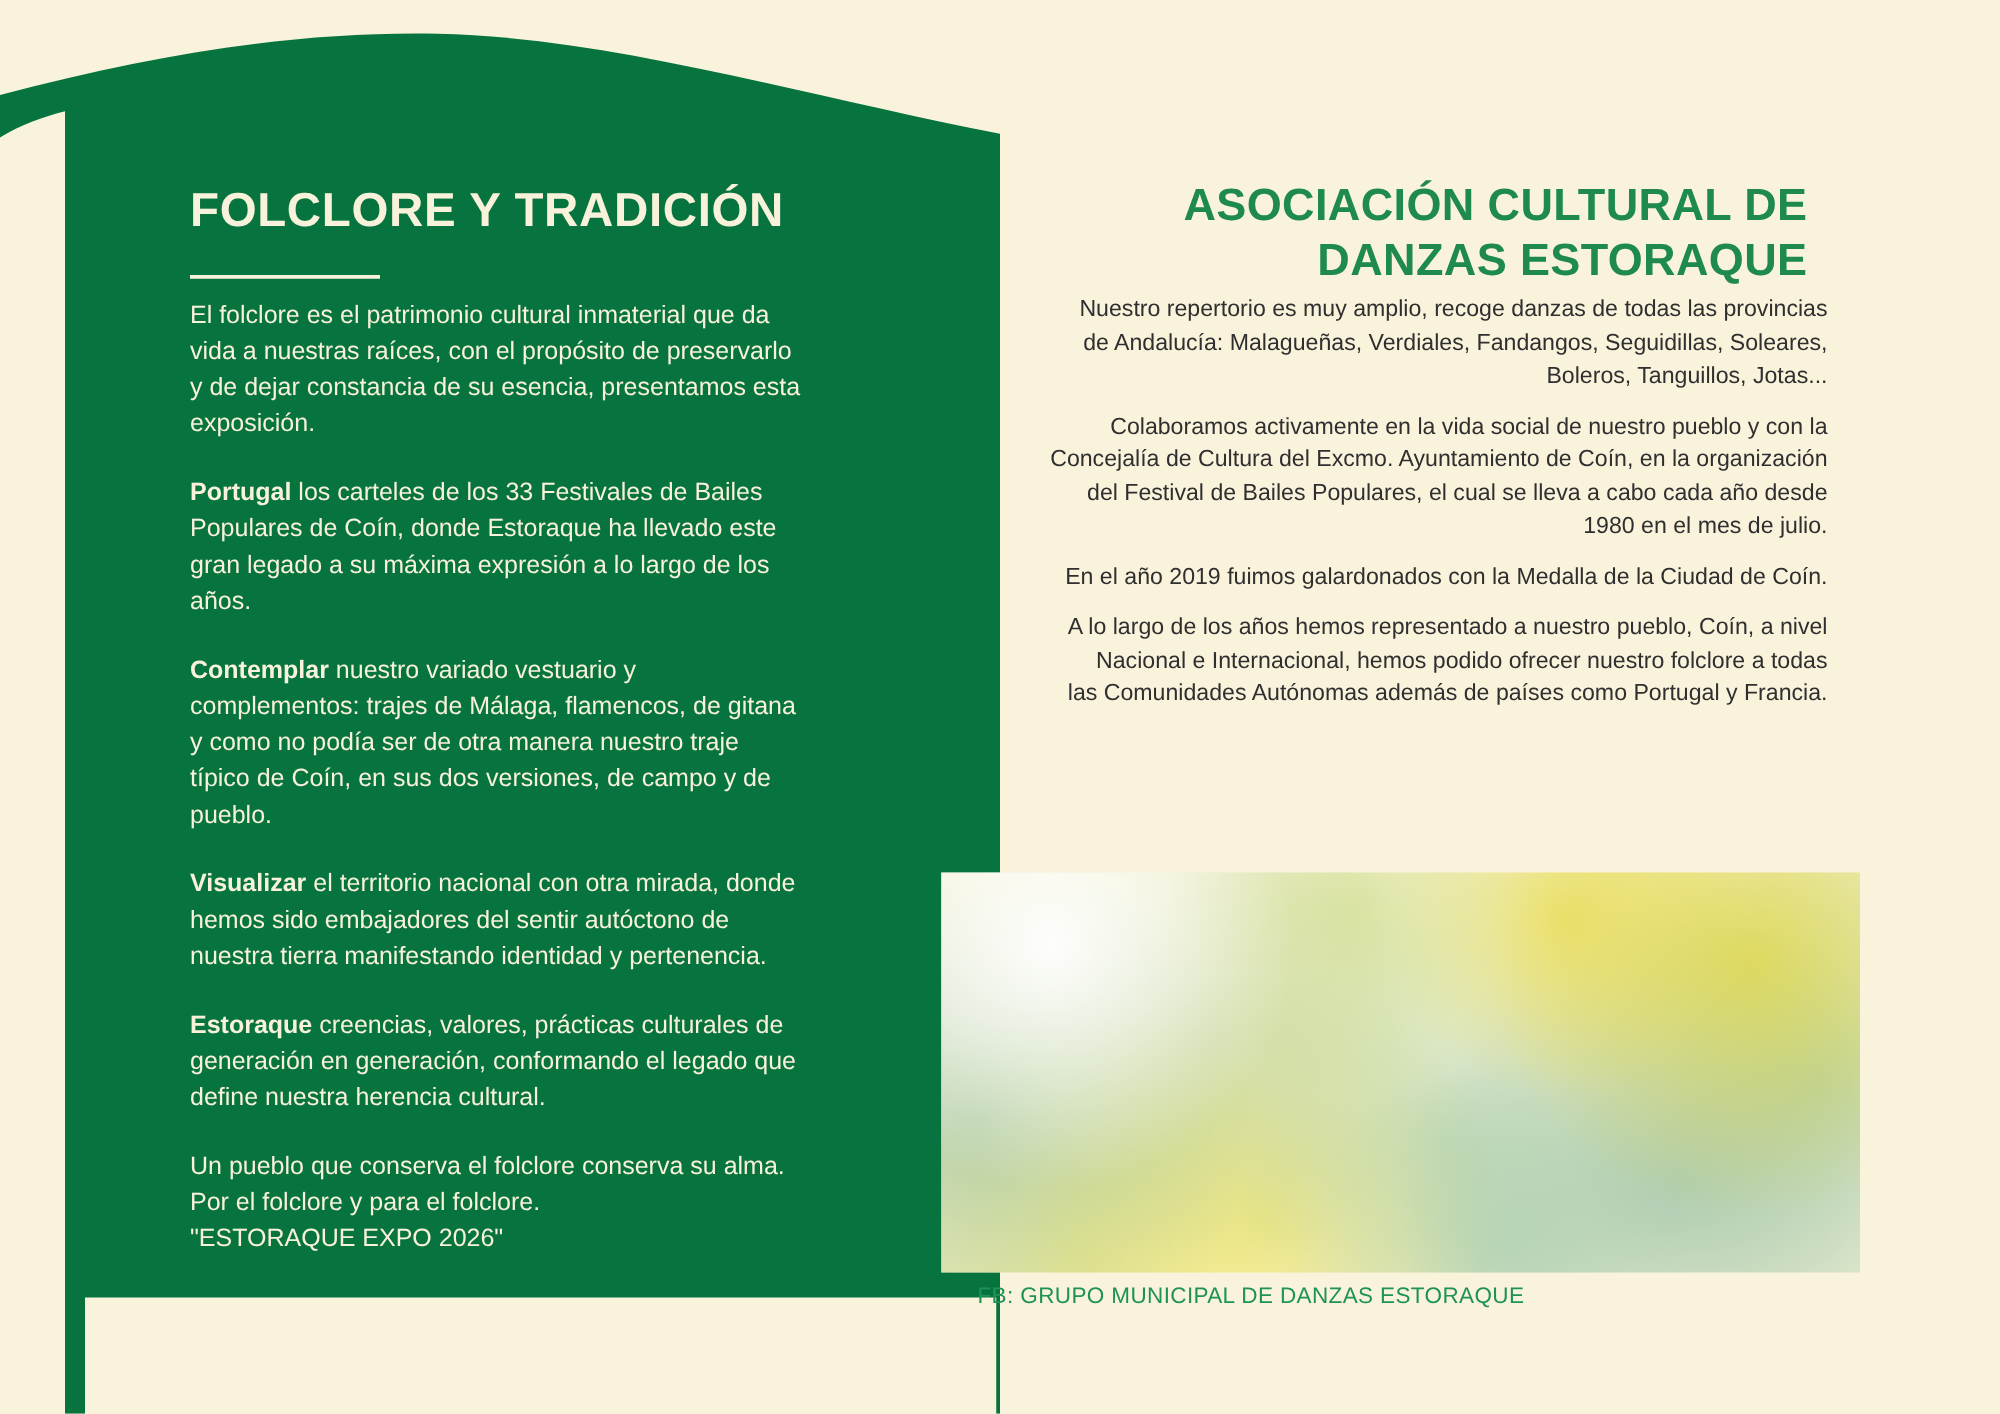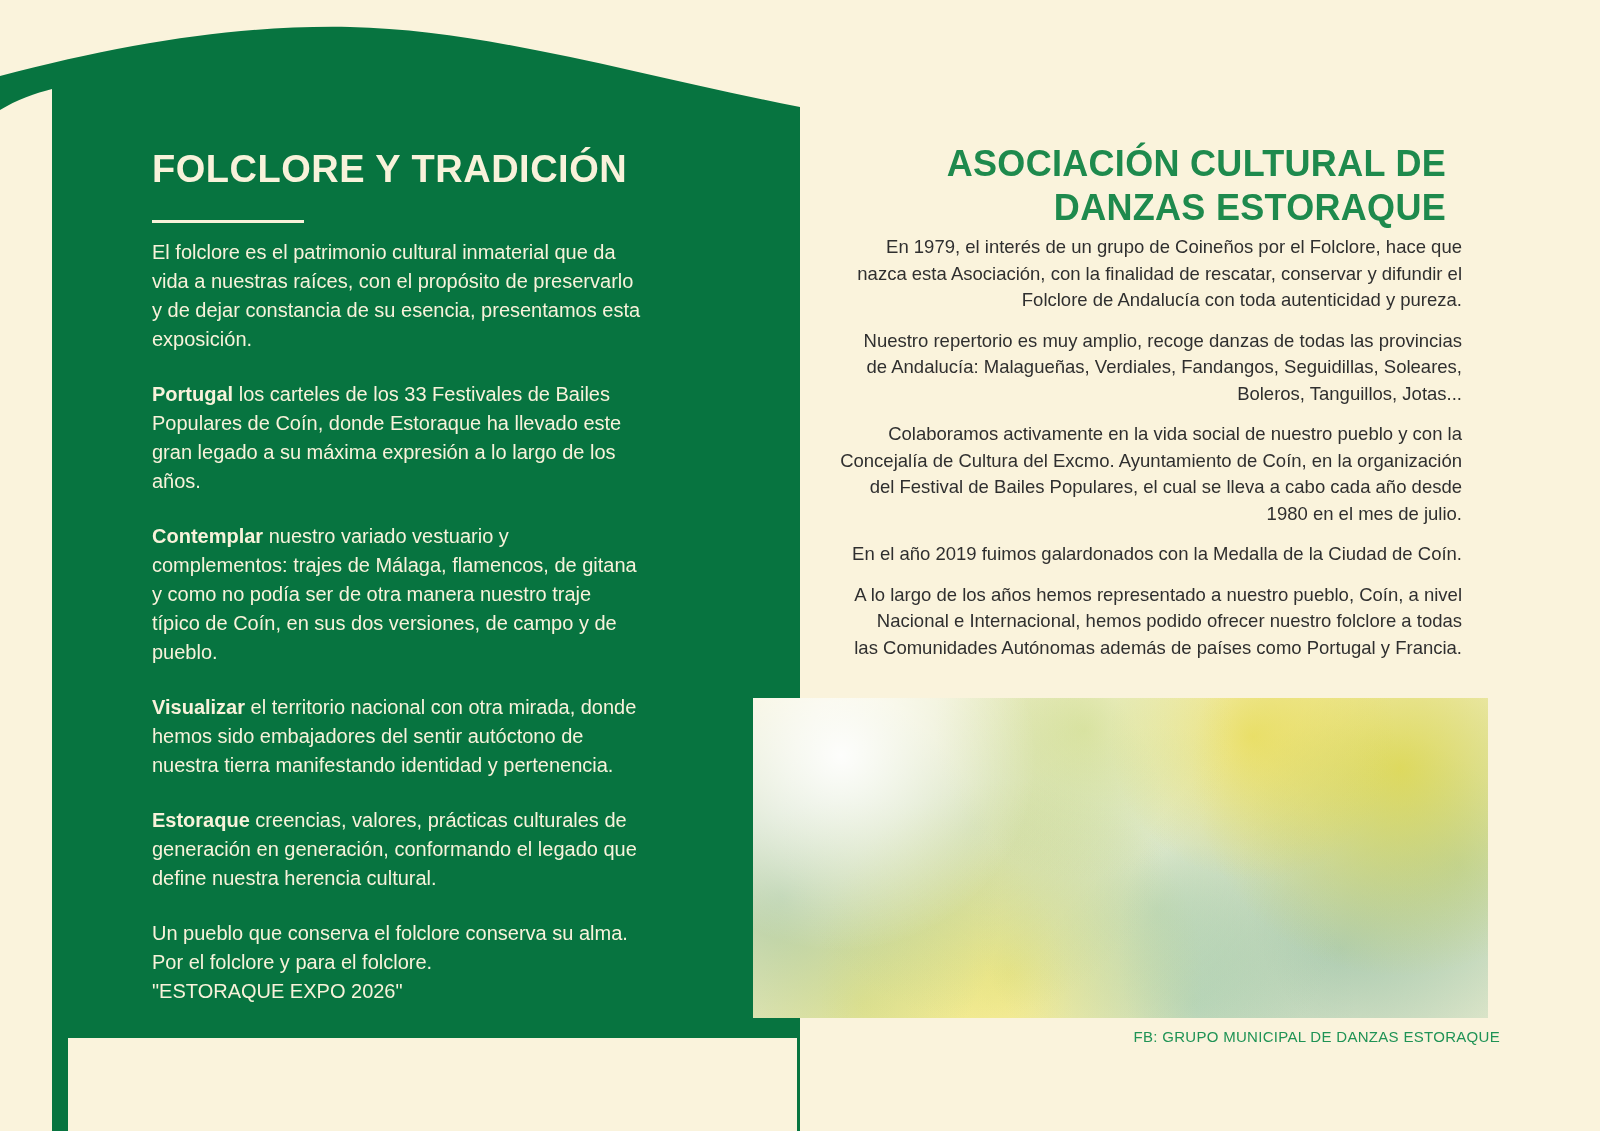--- a/index.html
+++ b/index.html
@@ -63,23 +63,23 @@
       radial-gradient(circle at 80% 78%, rgba(120,175,150,0.50), rgba(120,175,150,0) 35%),
       radial-gradient(circle at 35% 86%, rgba(235,225,90,0.60), rgba(235,225,90,0) 35%),
       radial-gradient(circle at 15% 96%, rgba(240,232,120,0.70), rgba(240,232,120,0) 30%),
       radial-gradient(circle at 96% 52%, rgba(140,190,160,0.50), rgba(140,190,160,0) 30%),
       radial-gradient(circle at 60% 96%, rgba(150,200,170,0.45), rgba(150,200,170,0) 30%),
       radial-gradient(circle at 50% 35%, rgba(252,250,225,0.8), rgba(252,250,225,0) 45%);
   }
 
   
   .social{
-    position:absolute;left:820px;top:1024px;width:680px;
-    text-align:right;color:#1f9355;
-    font-size:15px;line-height:25px;letter-spacing:0.3px;
+    position:absolute;left:782px;top:1024px;width:680px;
+    text-align:left;color:#1f9355;
+    font-size:18px;line-height:25px;letter-spacing:0.3px;
   }
   .social div{white-space:pre-line;}
 </style>
 </head>
 <body>
 
 <div class="page">
 
   <svg class="green-shape" viewBox="0 0 1600 1131" xmlns="http://www.w3.org/2000/svg">
     <path fill="#077440" d="M 0,76
@@ -122,23 +122,20 @@
 "ESTORAQUE EXPO 2026"</span></p>
     </div>
   </div>
 
   <div class="right-col">
     <h2 class="right-title">ASOCIACIÓN CULTURAL DE
 DANZAS ESTORAQUE</h2>
   </div>
 
   <div class="right-paras">
-    <p>En 1979, el interés de un grupo de Coineños por el Folclore, hace que
-nazca esta Asociación, con la finalidad de rescatar, conservar y difundir el
-Folclore de Andalucía con toda autenticidad y pureza.</p>
     <p>Nuestro repertorio es muy amplio, recoge danzas de todas las provincias
 de Andalucía: Malagueñas, Verdiales, Fandangos, Seguidillas, Soleares,
 Boleros, Tanguillos, Jotas...</p>
     <p>Colaboramos activamente en la vida social de nuestro pueblo y con la
 Concejalía de Cultura del Excmo. Ayuntamiento de Coín, en la organización
 del Festival de Bailes Populares, el cual se lleva a cabo cada año desde
 1980 en el mes de julio.</p>
     <p>En el año 2019 fuimos galardonados con la Medalla de la Ciudad de Coín.</p>
     <p>A lo largo de los años hemos representado a nuestro pueblo, Coín, a nivel
 Nacional e Internacional, hemos podido ofrecer nuestro folclore a todas

